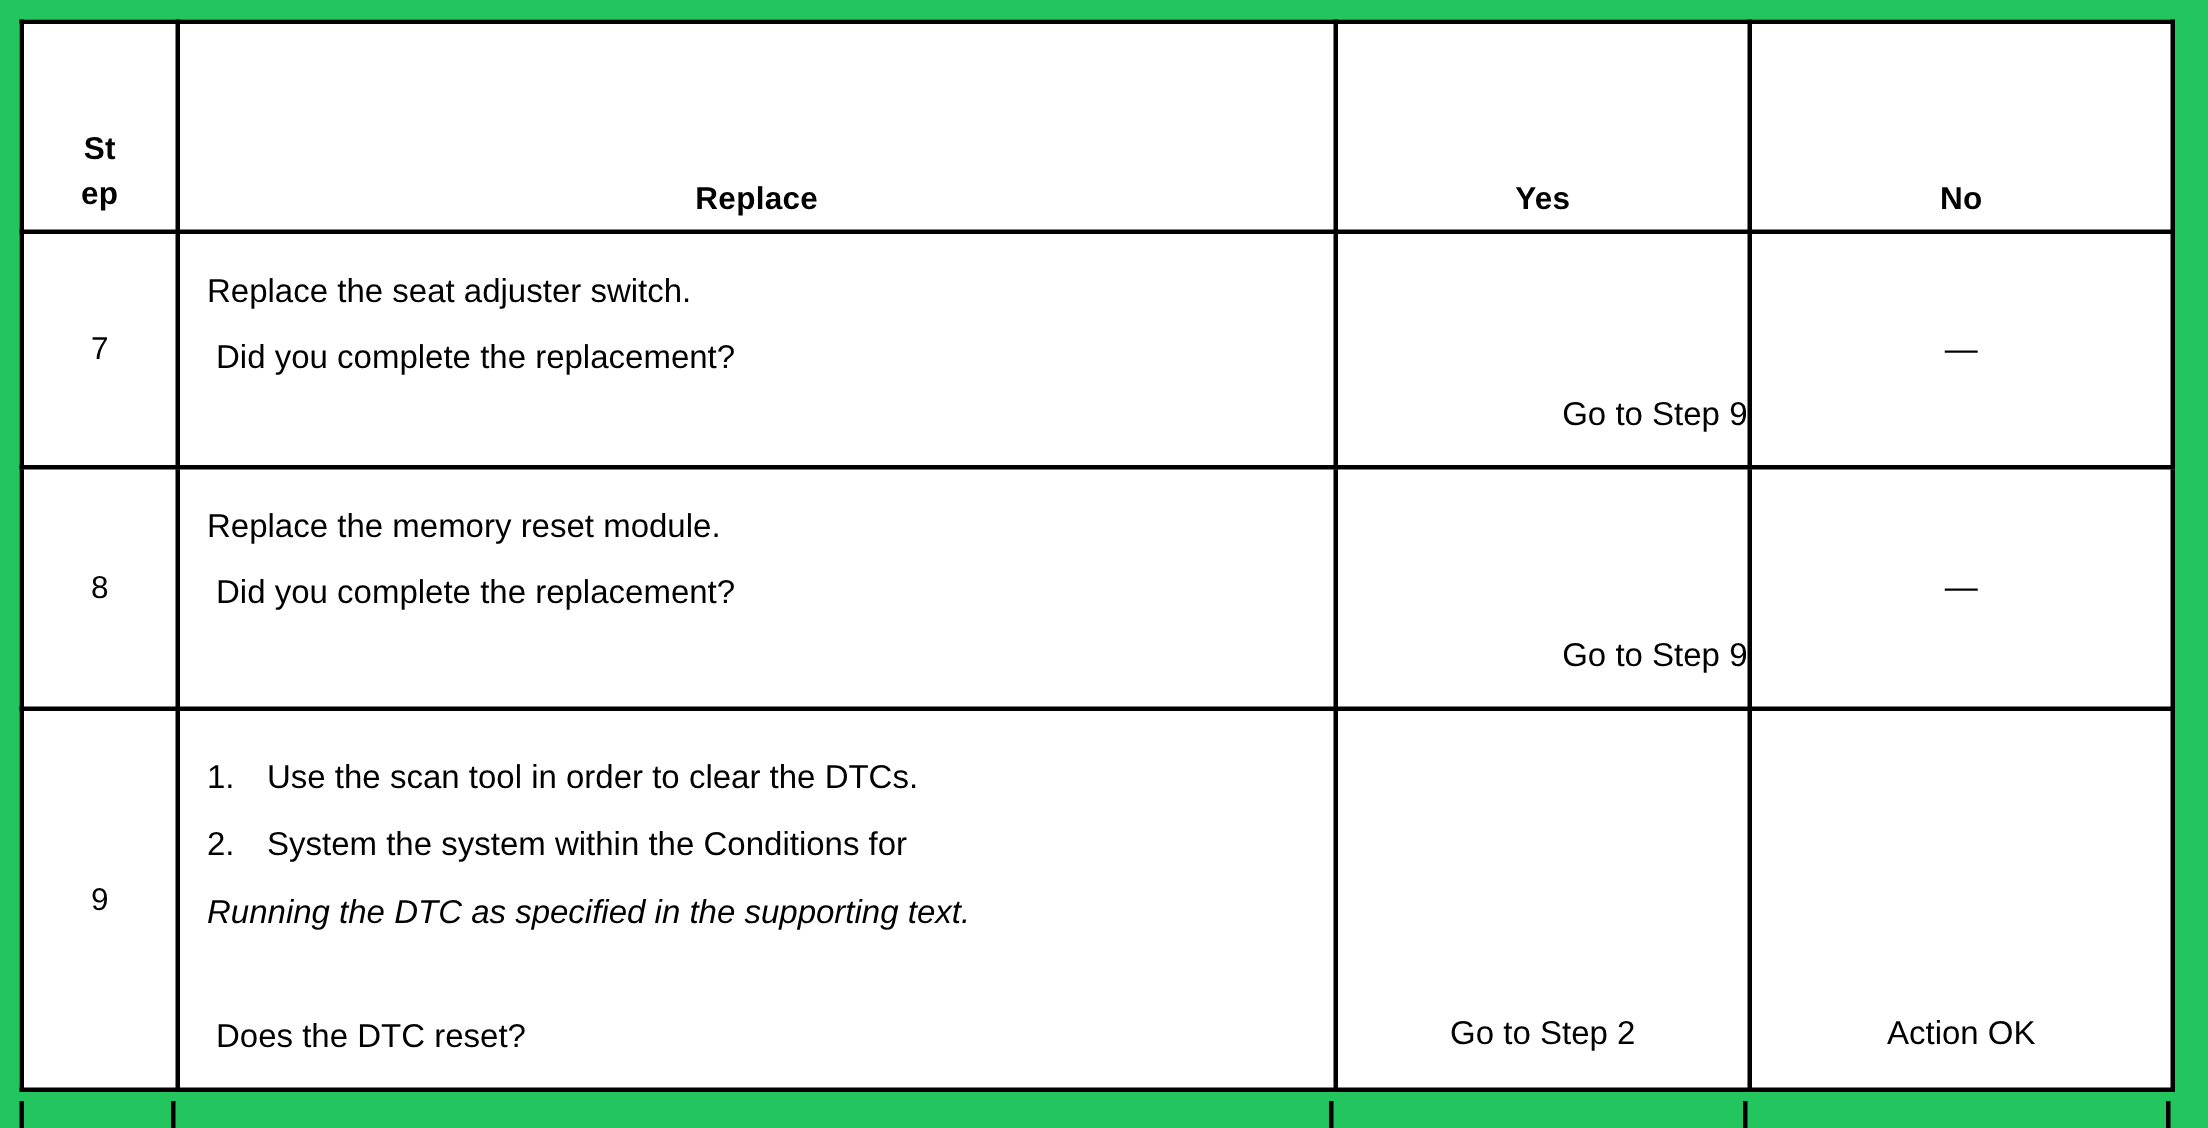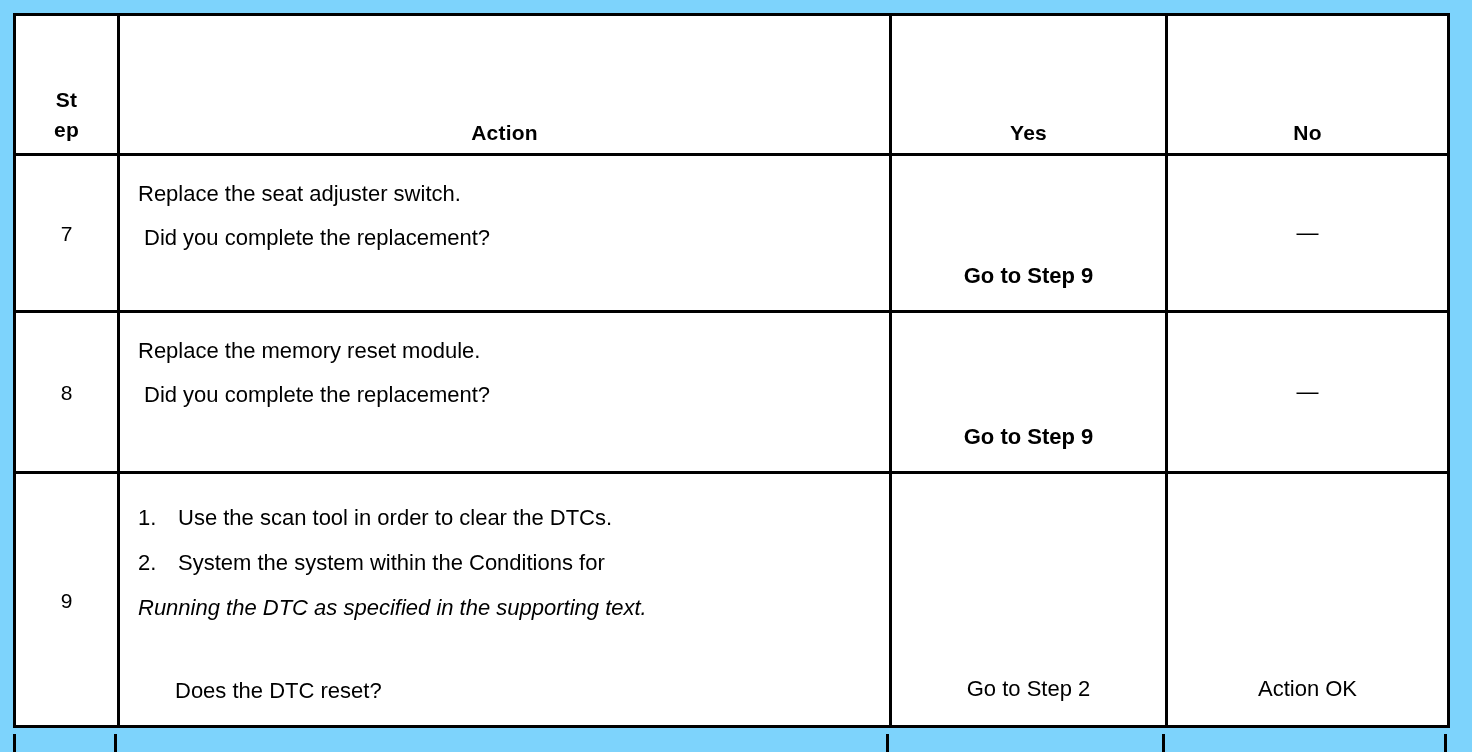--- a/index.html
+++ b/index.html
@@ -14,21 +14,21 @@
     overflow: hidden;
     font-family: "Liberation Sans", sans-serif;
     color: #000000;
     -webkit-font-smoothing: none;
   }
 
   #sheet {
     position: relative;
     width: 1472px;
     height: 752px;
-    background: #7dd3fc;
+    background: #22c55e;
   }
 
   
   table.dtc {
     position: absolute;
     left: 13px;
     top: 13px;
     width: 1434px;
     border-collapse: collapse;
     table-layout: fixed;
@@ -122,32 +122,30 @@
   .proc .cont { display: block; font-style: italic; }
 
   .q-bottom {
     position: absolute;
     left: 24px;
     right: 8px;
     bottom: 22px;
     font-size: 22px;
     line-height: 1.1;
     white-space: nowrap;
-    margin-left: 31px;
   }
 
   .ans-bottom {
     position: absolute;
     left: 0;
     right: 0;
     bottom: 22px;
-    text-align: center;
+    text-align: right;
     font-size: 22px;
     line-height: 1.1;
-    font-weight: bold;
   }
   .ans-mid {
     position: absolute;
     left: 0;
     right: 0;
     top: 50%;
     transform: translateY(-50%);
     text-align: center;
     font-size: 22px;
     line-height: 1.1;
@@ -201,21 +199,21 @@
         <td>
           <div class="hd-cell">
             <div class="hd-label stacked">
               <span>St</span>
               <span>ep</span>
             </div>
           </div>
         </td>
         <td>
           <div class="hd-cell">
-            <div class="hd-label">Action</div>
+            <div class="hd-label">Replace</div>
           </div>
         </td>
         <td>
           <div class="hd-cell">
             <div class="hd-label">Yes</div>
           </div>
         </td>
         <td>
           <div class="hd-cell">
             <div class="hd-label">No</div>

